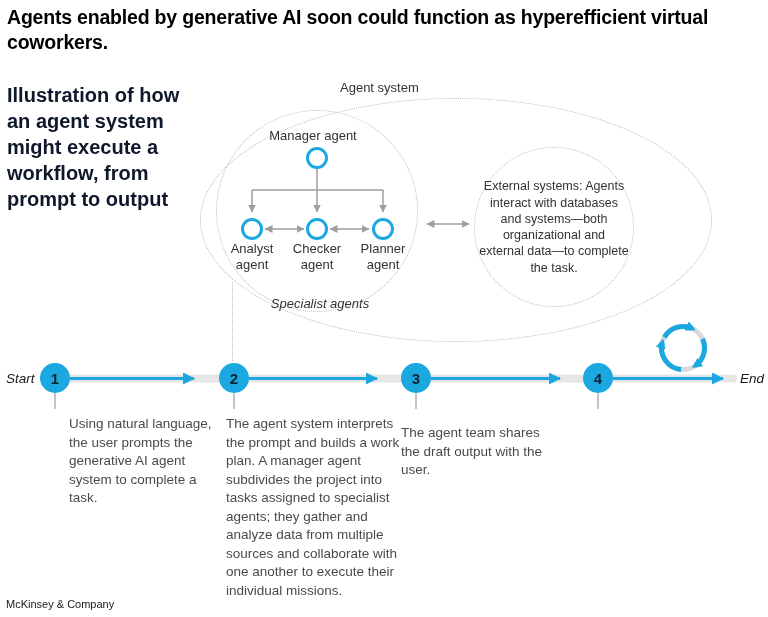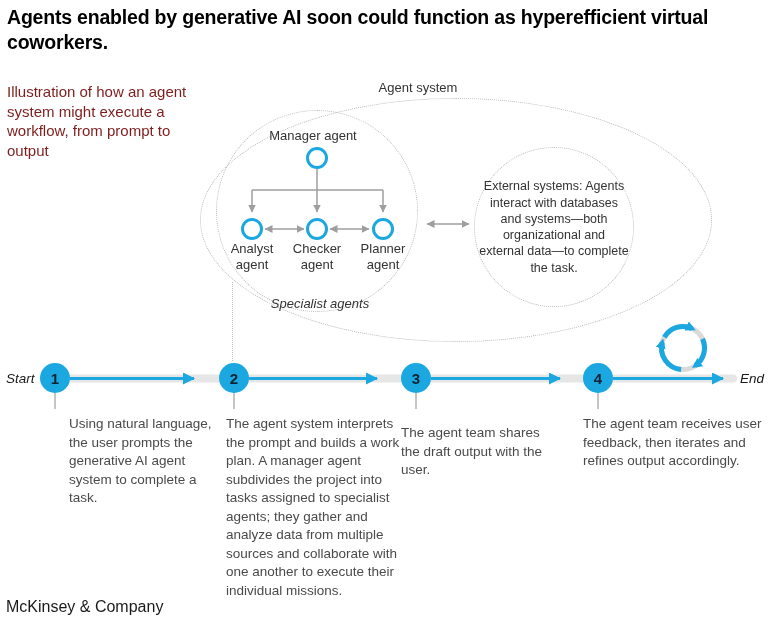--- a/index.html
+++ b/index.html
@@ -1,23 +1,23 @@
 <!DOCTYPE html>
 <html><head>
 <meta charset="utf-8">
 <style>
   * { margin: 0; padding: 0; box-sizing: border-box; }
   html,body { background:#ffffff; }
   body { font-family: "Liberation Sans", "DejaVu Sans", sans-serif; }
   .canvas { position: relative; width: 768px; height: 617px; background:#fff; overflow: hidden; }
 
   .title { position:absolute; left:7px; top:5px; width:735px; font-size:19.5px; font-weight:700; color:#000; line-height:1.3; letter-spacing:-0.2px; }
-  .intro { position:absolute; left:7px; top:82px; width:180px; font-size:15px; font-weight:400; color:#7f1d1d; line-height:1.3; }
+  .intro { position:absolute; left:7px; top:82px; width:180px; font-size:20px; font-weight:700; color:#0f172a; line-height:1.3; }
 
-  .sys-label { position:absolute; left:340px; top:80px; width:156px; text-align:center; font-size:13px; color:#333; }
+  .sys-label { position:absolute; left:340px; top:80px; width:156px; text-align:left; font-size:13px; color:#333; }
 
   .outer-ellipse { position:absolute; left:200px; top:98px; width:512px; height:244px; border:1.5px dotted #b9b9b9; border-radius:50%; }
   .inner-circle  { position:absolute; left:216px; top:110px; width:202px; height:202px; border:1.5px dotted #b9b9b9; border-radius:50%; }
   .ext-circle    { position:absolute; left:474px; top:147px; width:160px; height:160px; border:1.5px dotted #b9b9b9; border-radius:50%; display:flex; align-items:center; justify-content:center; }
   .ext-text { width:150px; text-align:center; font-size:12.5px; line-height:1.3; color:#333; }
 
   .node-label { position:absolute; text-align:center; font-size:13px; color:#333; line-height:1.25; }
   .agent-node { position:absolute; width:22px; height:22px; border:3px solid #1BA7E0; border-radius:50%; background:#fff; }
 
   .spec-caption { position:absolute; left:250px; top:286px; width:140px; text-align:center; font-size:13px; font-style:italic; color:#333;margin-top:10px; }
@@ -28,21 +28,21 @@
   .num-circle { position:absolute; width:30px; height:30px; border-radius:50%; background:#1BA7E0; color:#0e2433; font-weight:700; font-size:15px; display:flex; align-items:center; justify-content:center; }
 
   .connector-dotted { position:absolute; left:232px; top:282px; height:79px; width:0; border-left:1.5px dotted #bdbdbd; }
 
   .step-text { position:absolute; font-size:13.5px; line-height:18.5px; color:#4a4a4a; }
   .step1 { left:45px;  top:415px; width:152px;margin-left:24px; }
   .step2 { left:226px; top:415px; width:176px; }
   .step3 { left:401px; top:424px; width:146px; }
   .step4 { left:583px; top:415px; width:183px; }
 
-  .footer { position:absolute; left:6px; top:598px; font-size:16px; color:#1a1a1a; }
+  .footer { position:absolute; left:6px; top:598px; font-size:11px; color:#1a1a1a; }
 </style>
 </head>
 <body>
 
 <div class="canvas">
 
   <div class="title">Agents enabled by generative AI soon could function as hyperefficient virtual coworkers.</div>
   <div class="intro">Illustration of how an agent system might execute a workflow, from prompt to output</div>
 
   <div class="sys-label">Agent system</div>
@@ -133,16 +133,15 @@
   <div class="tl-endlabel" style="left:740px; top:371px;">End</div>
 
   <div class="num-circle" style="left:40px;  top:363px;">1</div>
   <div class="num-circle" style="left:219px; top:363px;">2</div>
   <div class="num-circle" style="left:401px; top:363px;">3</div>
   <div class="num-circle" style="left:583px; top:363px;">4</div>
 
   <div class="step-text step1">Using natural language, the user prompts the generative AI agent system to complete a task.</div>
   <div class="step-text step2">The agent system interprets the prompt and builds a work plan. A manager agent subdivides the project into tasks assigned to specialist agents; they gather and analyze data from multiple sources and collaborate with one another to execute their individual missions.</div>
   <div class="step-text step3">The agent team shares the draft output with the user.</div>
-  <div class="step-text step4">The agent team receives user feedback, then iterates and refines output accordingly.</div>
 
   <div class="footer">McKinsey &amp; Company</div>
 </div>
 
 </body></html>

